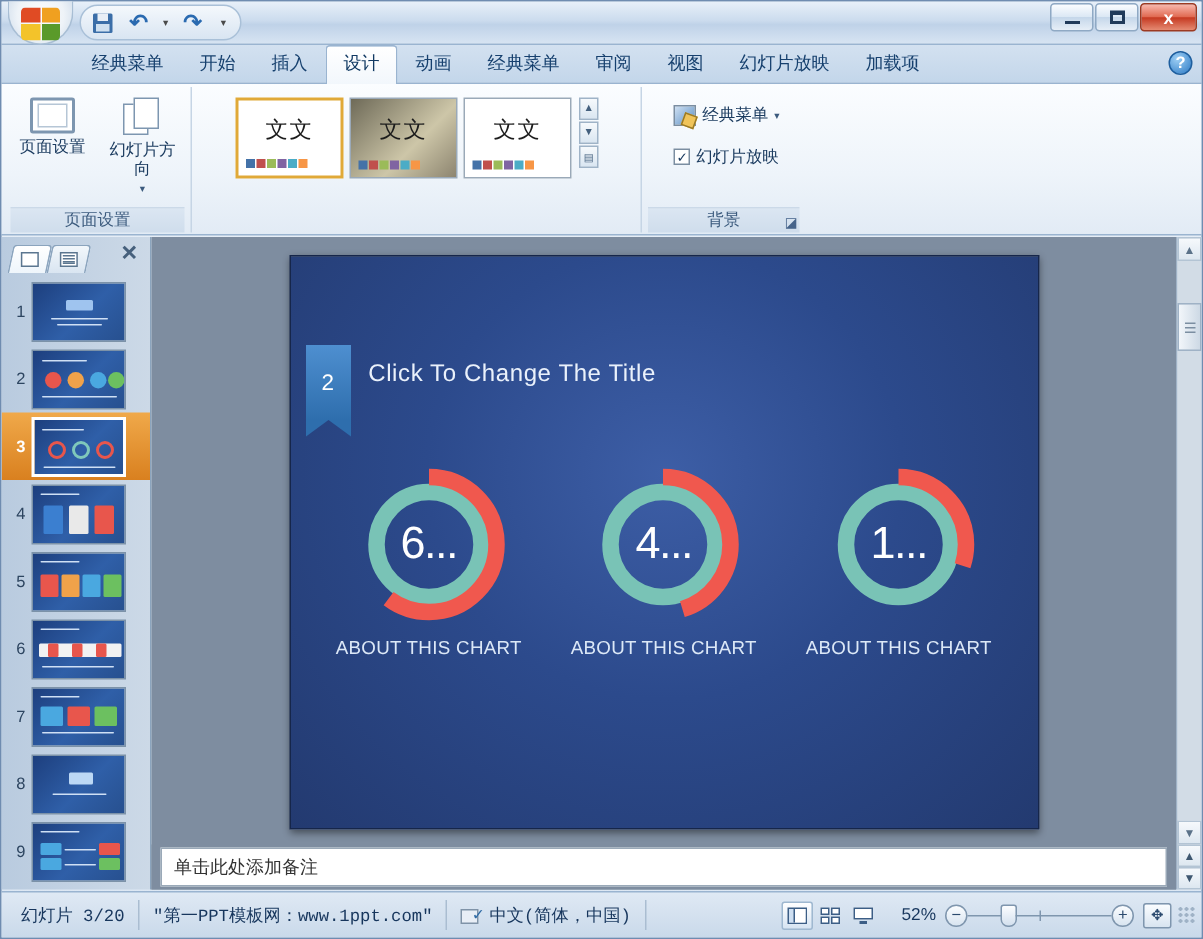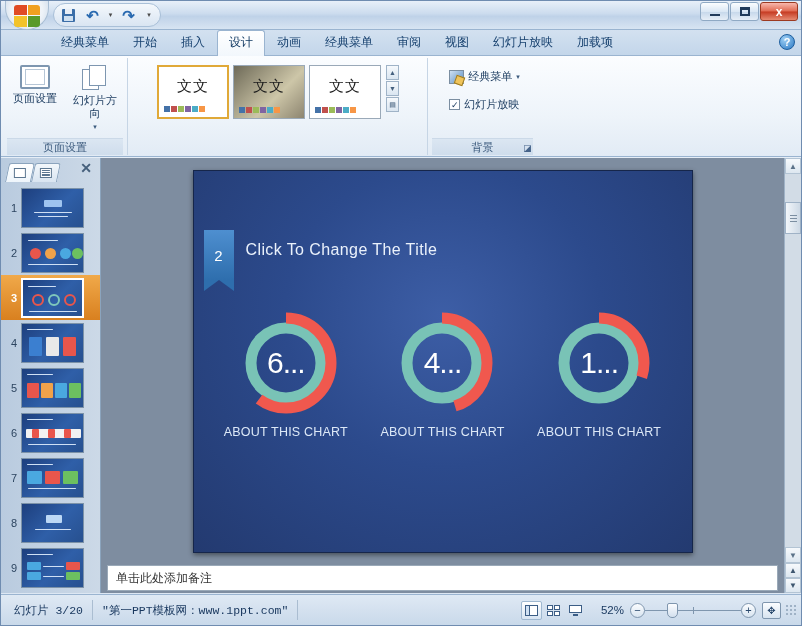--- a/index.html
+++ b/index.html
@@ -613,20 +613,24 @@
 
   </div>
 
   <div class="notes">
     <div class="notes-box">单击此处添加备注</div>
   </div>
 
   <div class="statusbar">
     <div class="sb-cell">幻灯片 3/20</div>
     <div class="sb-cell">"第一PPT模板网：www.1ppt.com"</div>
+    <div class="sb-cell">
+      <span class="proof-ic"></span>
+      <span>中文(简体，中国)</span>
+    </div>
     <div class="sb-spacer"></div>
     <div class="viewbtns">
       <div class="vbtn act">
         <span class="vi-normal">
             <i></i>
             <i></i>
           </span>
       </div>
       <div class="vbtn">
         <span class="vi-sorter">

